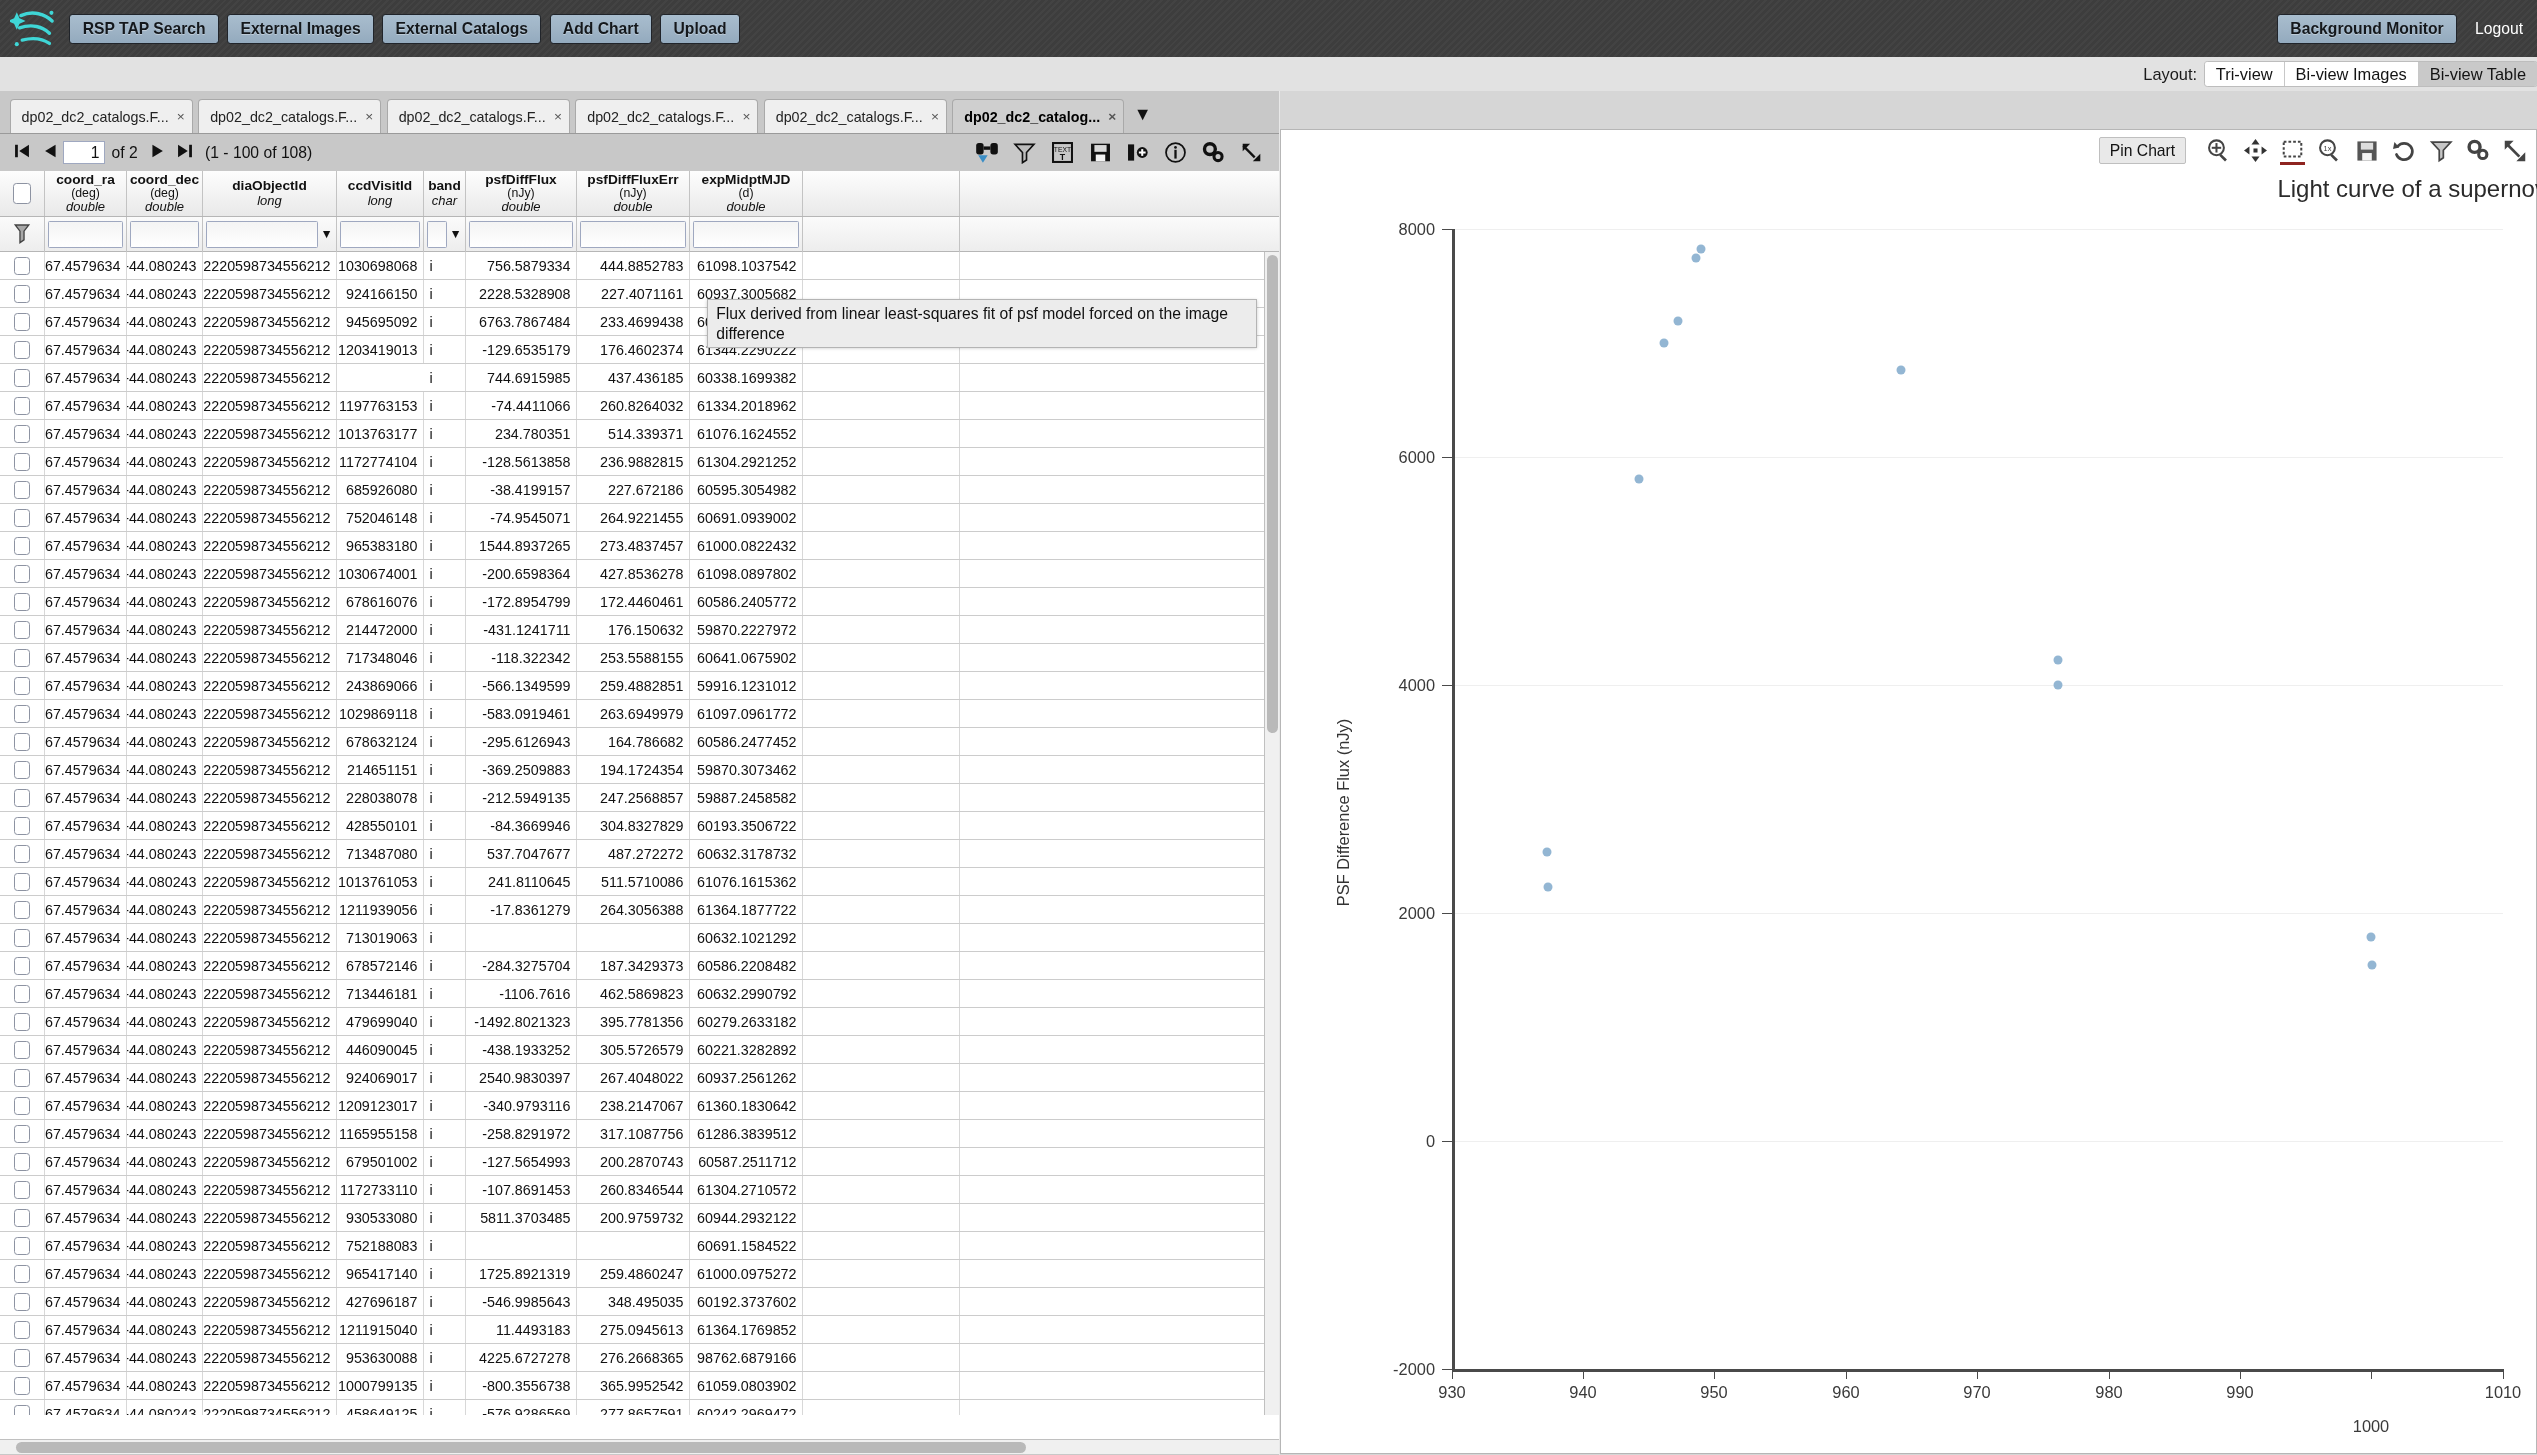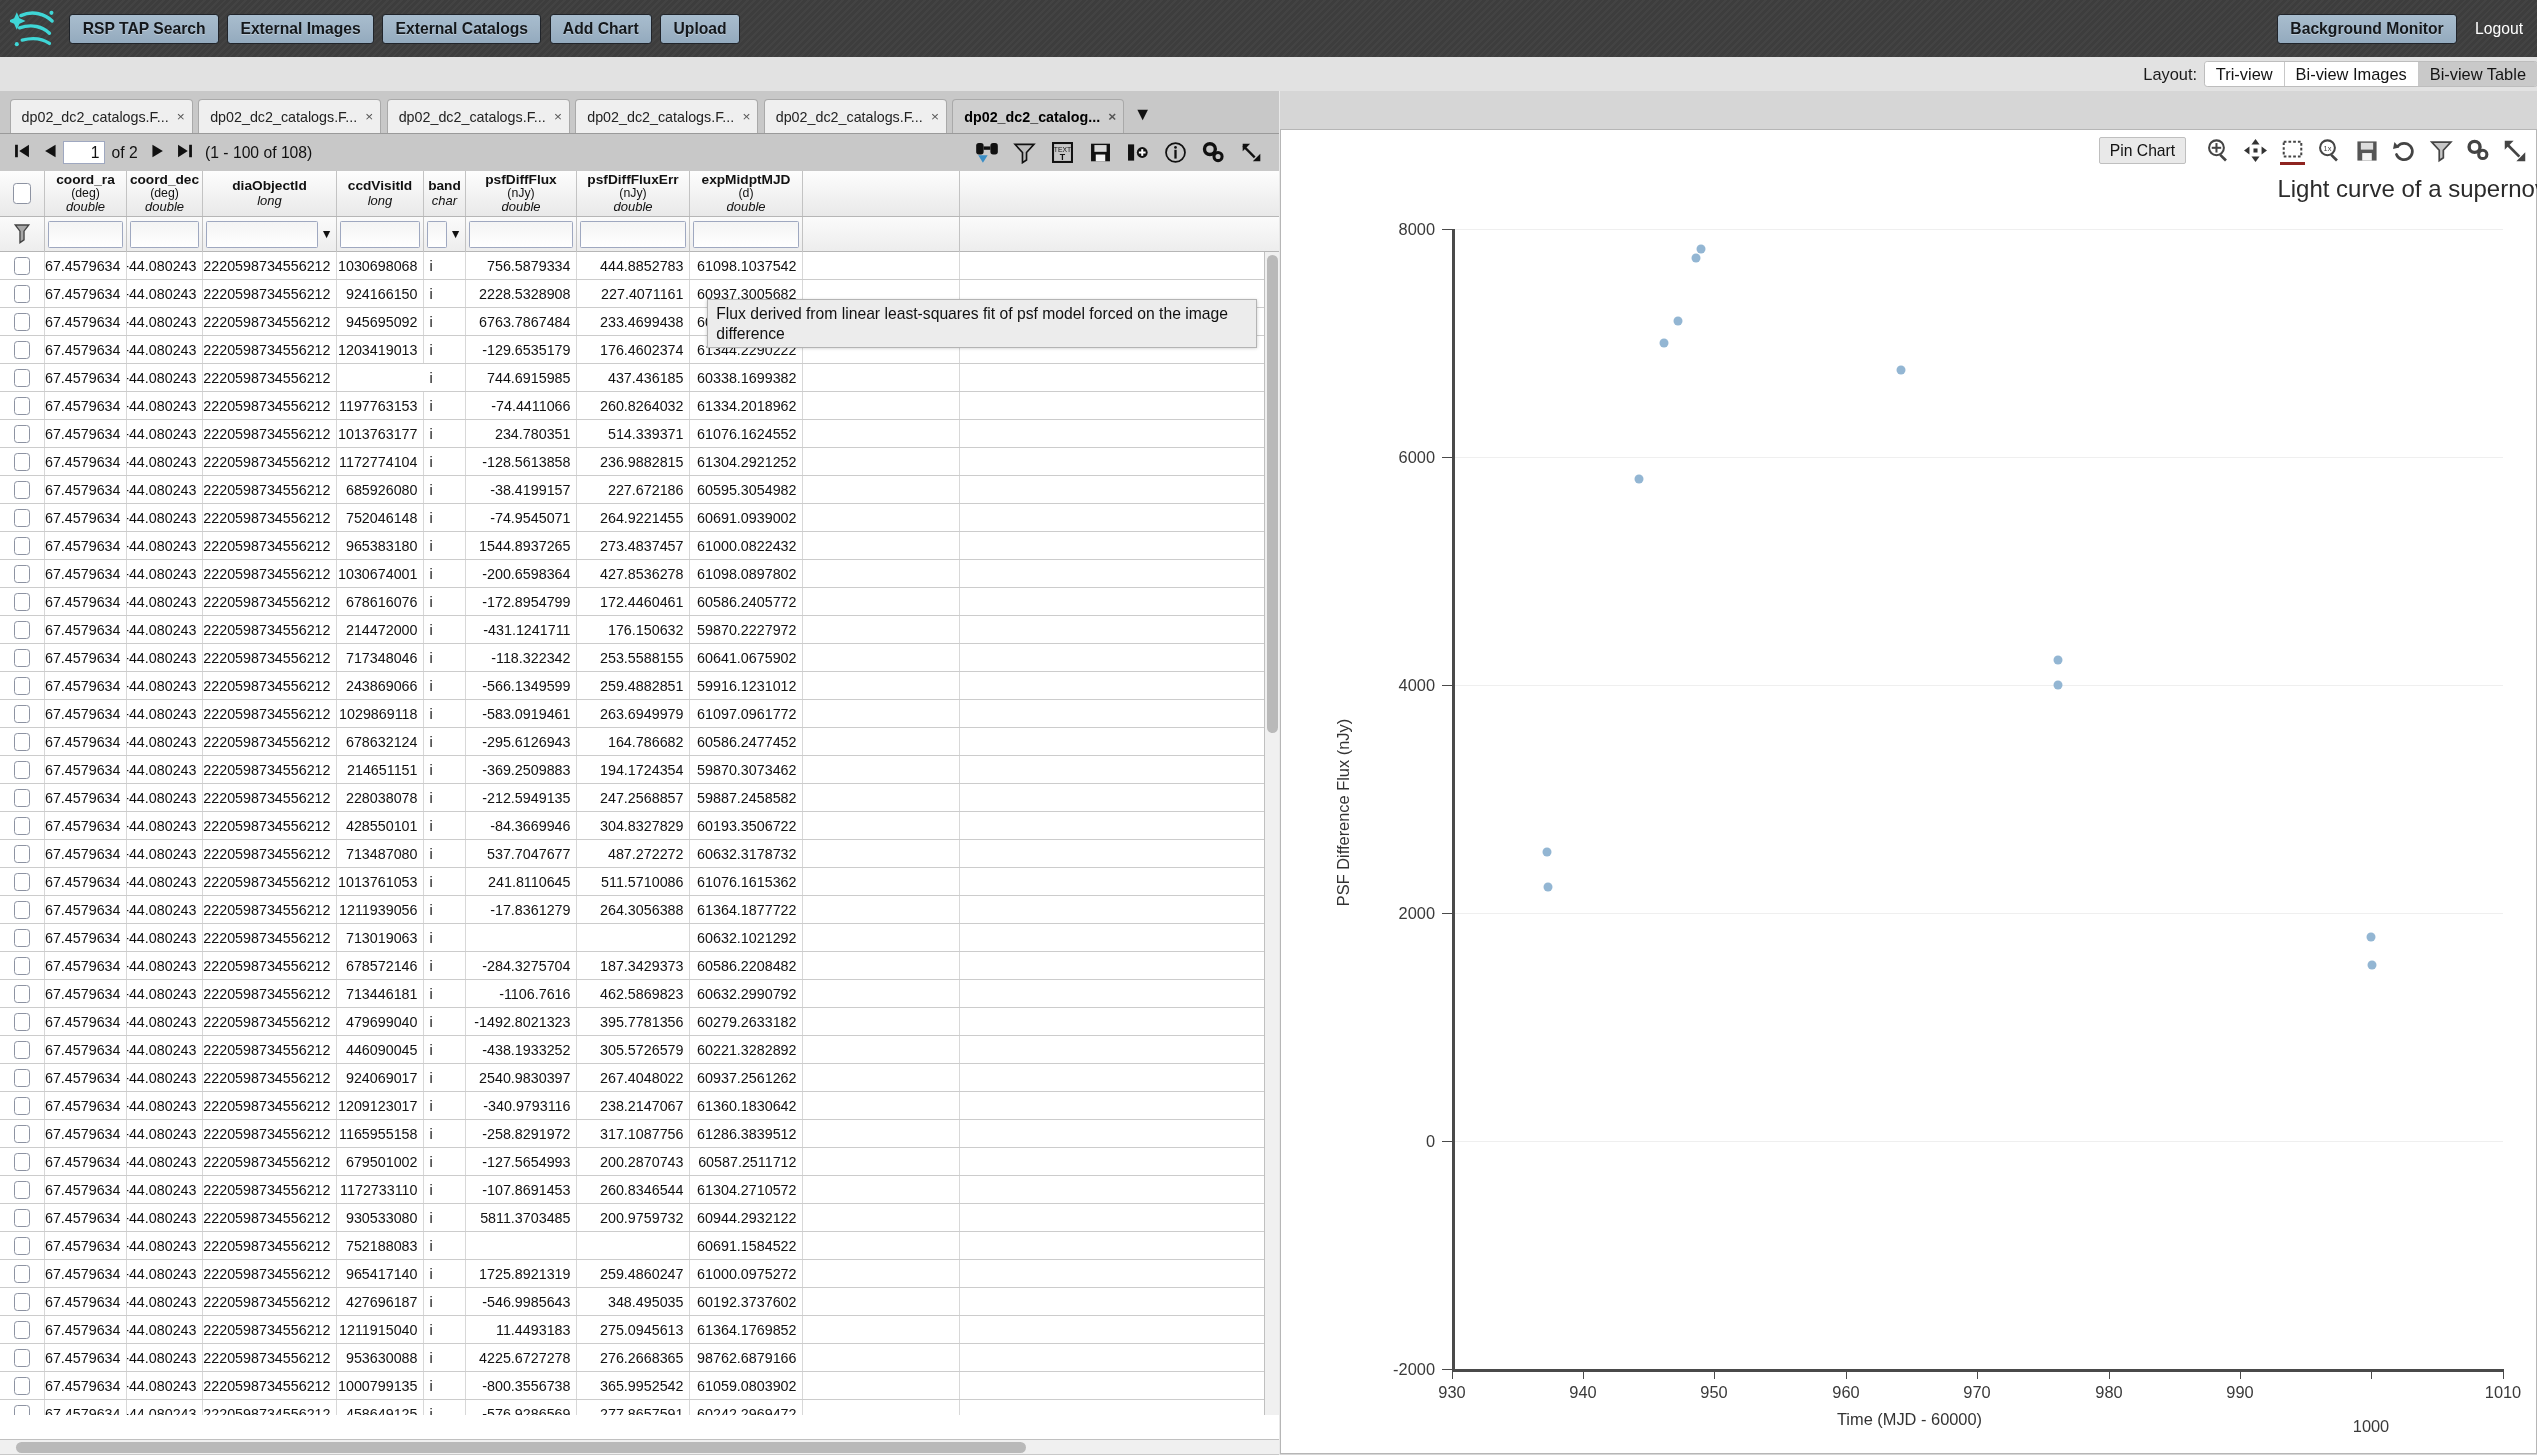--- a/index.html
+++ b/index.html
@@ -1124,21 +1124,20 @@
             <path d="M4 4 L17 4 L4 17 Z" fill="#444"></path>
             <path d="M34 34 L21 34 L34 21 Z" fill="#444"></path>
             <rect x="7" y="6" width="28" height="4" transform="rotate(45 7 6)" fill="#444"></rect>
           </svg>
       </span>
     </div>
 
     <div class="plot" id="plot">
       <div class="plot-title">Light curve of a supernova in the i-band</div>
       <div class="axis-y-label">PSF Difference Flux (nJy)</div>
-      <div class="axis-x-label">Time (MJD - 60000)</div>
     <div class="gridline" style="left: 171px; top: 1201px; width: 1051px;"></div>
         <div class="tickmark" style="left: 161px; top: 1201px; width: 9.6px; height: 1.4px;"></div>
         <div class="ytick" style="left: 68px; top: 1201px; width: 86px;">-2000</div>
         <div class="gridline" style="left: 171px; top: 973px; width: 1051px;"></div>
         <div class="tickmark" style="left: 161px; top: 973px; width: 9.6px; height: 1.4px;"></div>
         <div class="ytick" style="left: 68px; top: 973px; width: 86px;">0</div>
         <div class="gridline" style="left: 171px; top: 745px; width: 1051px;"></div>
         <div class="tickmark" style="left: 161px; top: 745px; width: 9.6px; height: 1.4px;"></div>
         <div class="ytick" style="left: 68px; top: 745px; width: 86px;">2000</div>
         <div class="gridline" style="left: 171px; top: 517px; width: 1051px;"></div>

